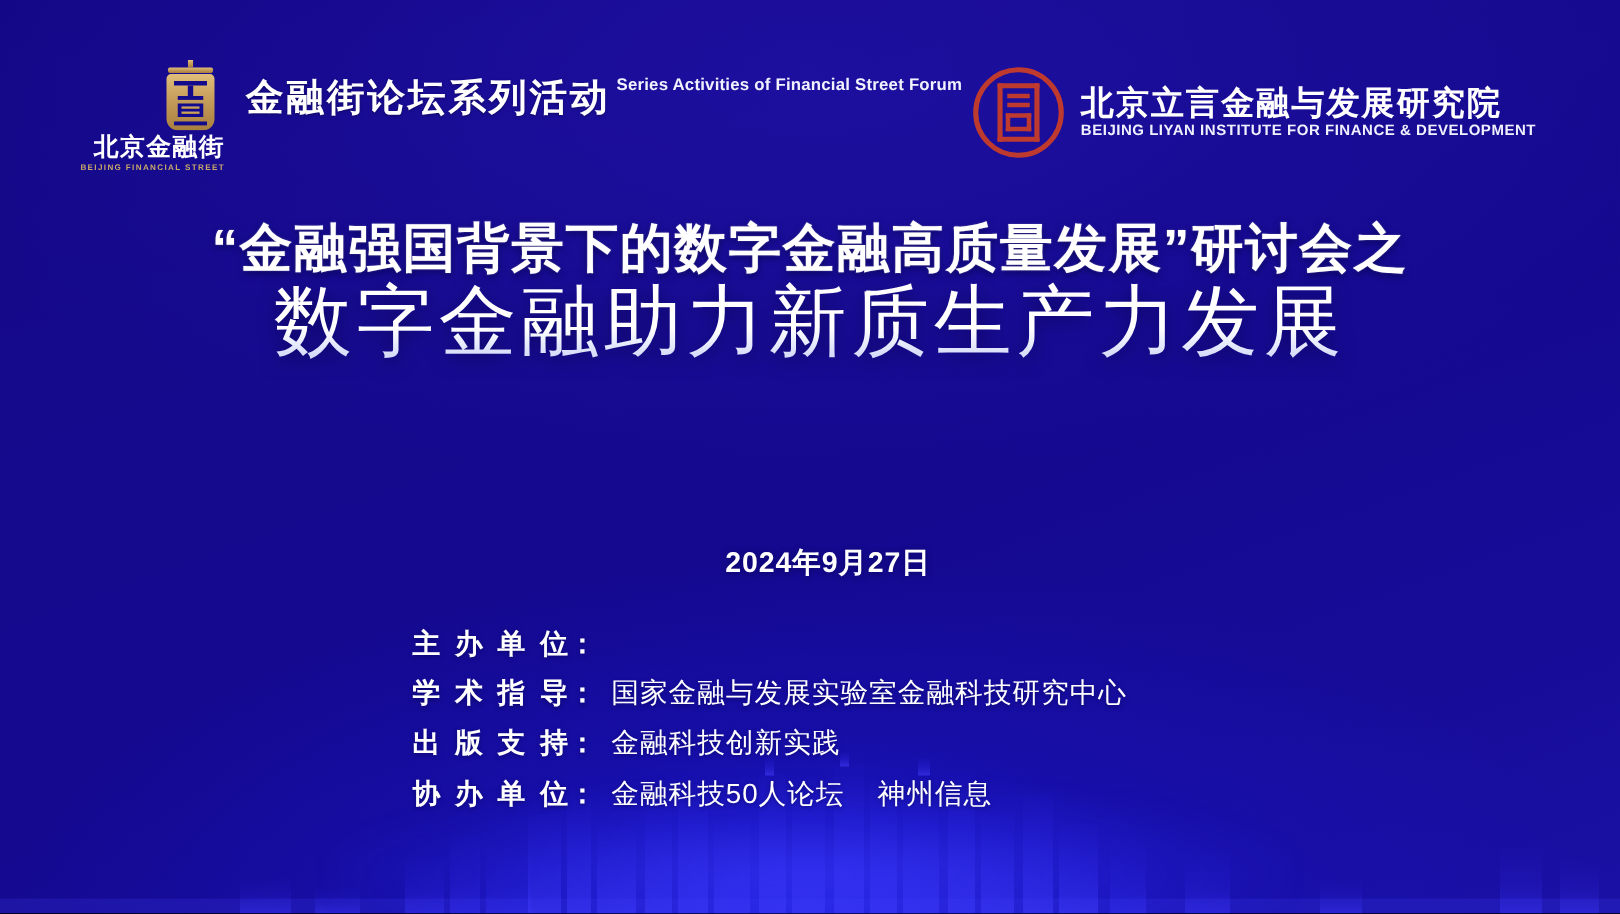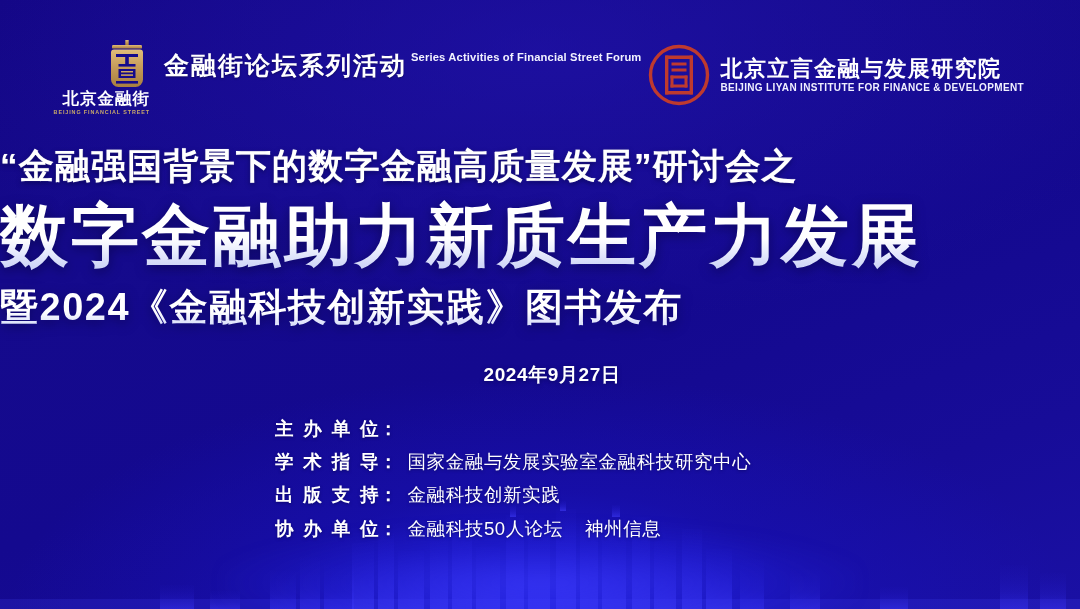--- a/index.html
+++ b/index.html
@@ -134,35 +134,34 @@
     line-height: 1;
     white-space: nowrap;
   }
 
   
   .titles {
     position: absolute;
     top: 146px;
     left: 0;
     right: 0;
-    text-align: left;
+    text-align: center;
   }
   .title-1 {
     font-size: 35px;
     font-weight: 700;
     letter-spacing: 1.2px;
     line-height: 1.15;
     color: #ffffff;
     white-space: nowrap;
     text-shadow: 0 2px 5px rgba(4,2,60,0.60), 0 0 1px rgba(255,255,255,0.5);
   }
   .title-2 {
-    margin-top: 10px;
-    font-size: 68px;
-    font-weight: 700;
+    font-size: 52px;
+    font-weight: 400;
     letter-spacing: 3px;
     line-height: 1.15;
     white-space: nowrap;
     background: linear-gradient(180deg, #ffffff 0%, #ffffff 54%, #dfe4fb 78%, #c3cbf4 100%);
     -webkit-background-clip: text;
     background-clip: text;
     color: transparent;
     -webkit-text-fill-color: transparent;
     filter: drop-shadow(0 3px 6px rgba(3,1,50,0.55));
   }
@@ -343,21 +342,20 @@
       <div class="liyan-words">
         <span class="cn">北京立言金融与发展研究院</span>
         <span class="en">BEIJING LIYAN INSTITUTE  FOR FINANCE &amp; DEVELOPMENT</span>
       </div>
     </div>
   </div>
 
   <div class="titles">
     <div class="title-1">“金融强国背景下的数字金融高质量发展”研讨会之</div>
     <div class="title-2">数字金融助力新质生产力发展</div>
-    <div class="title-3">暨2024《金融科技创新实践》图书发布</div>
   </div>
 
   <div class="event-date">2024年9月27日</div>
 
   <div class="credits">
       <div class="credit-row">
         <span class="credit-label">主办单位</span>
         <span class="credit-colon">：</span>
       </div>
       <div class="credit-row">

